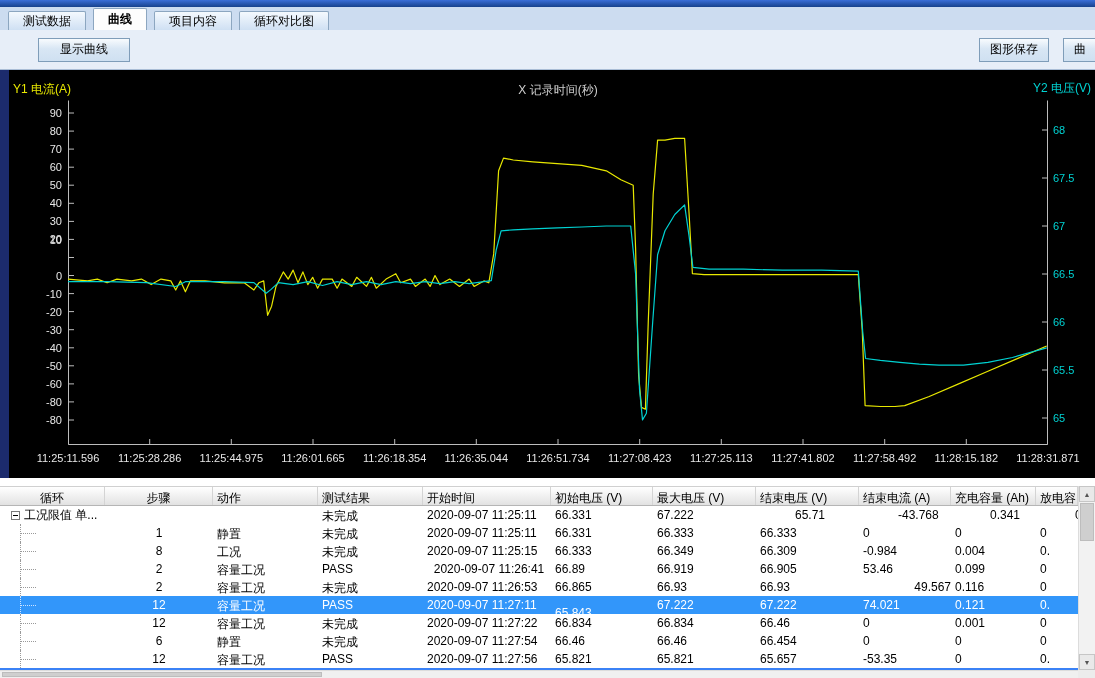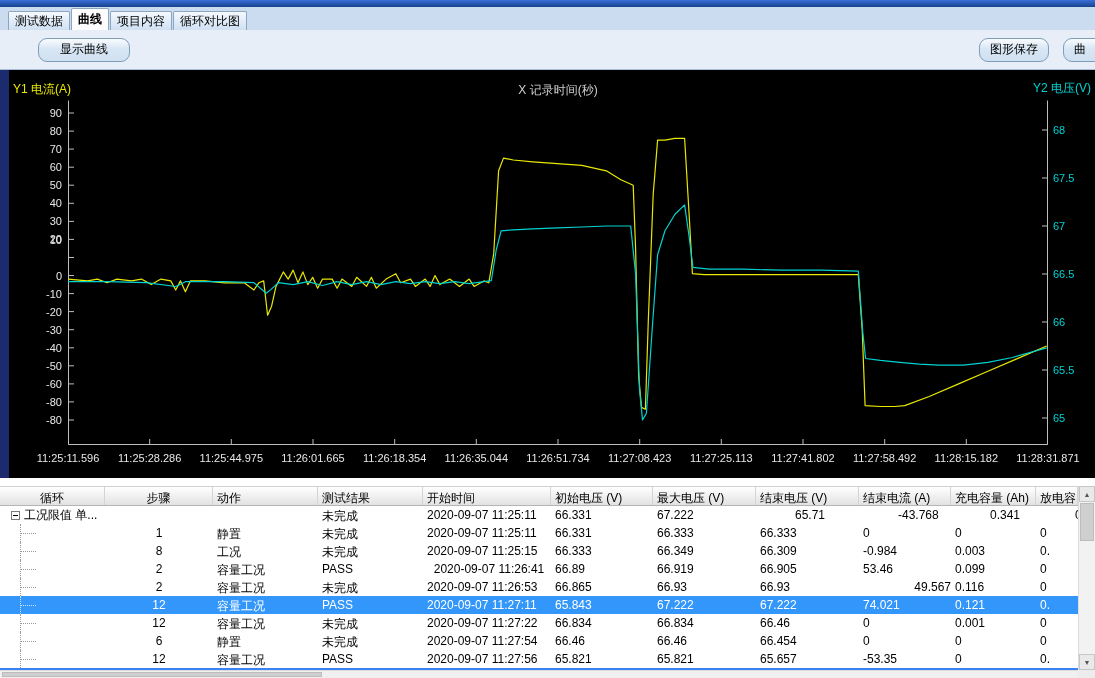--- a/index.html
+++ b/index.html
@@ -5,31 +5,31 @@
   * { margin:0; padding:0; box-sizing:border-box; }
   html,body { width:1095px; height:678px; overflow:hidden; background:#fff;
               font-family:"Liberation Sans","DejaVu Sans",sans-serif; }
   .app { position:relative; width:1095px; height:678px; }
 
   
   .titlebar { height:7px; background:linear-gradient(#3a6fd8,#16418c); }
 
   
   .tabstrip { height:23px; background:#ccdcf0; display:flex; align-items:flex-end; padding-left:8px; }
-  .tab { font-size:12px; color:#000; padding:0 6px; height:19px; line-height:19px;
+  .tab { font-size:12px; color:#000; padding:0 14px; height:19px; line-height:19px;
          background:linear-gradient(#f4f9fe,#cfe0f3); border:1px solid #8ca6c0; border-bottom:none;
-         border-radius:2px 2px 0 0; margin-right:1px; white-space:nowrap; cursor:default; }
+         border-radius:2px 2px 0 0; margin-right:7px; white-space:nowrap; cursor:default; }
   .tab.active { background:#fdfdfd; height:22px; line-height:21px; font-weight:bold; }
 
   
   .toolbar { height:40px; background:#e7eef8; border-bottom:1px solid #aabdd6;
              display:flex; align-items:center; padding:0 10px; }
   .btn { height:24px; min-width:66px; padding:0 10px; font-size:12px; color:#000;
          background:linear-gradient(#f8fbfe,#d8e6f4 45%,#cfe0f1); border:1px solid #7f9db9;
-         border-radius:9px; cursor:default; white-space:nowrap; }
+         border-radius:0; cursor:default; white-space:nowrap; }
   .btn-show { margin-left:28px; min-width:92px; }
   .toolbar-right { margin-left:auto; display:flex; gap:14px; }
   .btn-clipped { min-width:60px; margin-right:-38px; text-align:left; padding-left:10px; }
 
   
   .chart-region { position:relative; height:408px; background:#000; overflow:hidden; }
   .left-strip { position:absolute; left:0; top:0; width:9px; height:100%; background:#1c2b6d; }
   .axis-title { position:absolute; font-size:12px; white-space:nowrap; }
   .axis-title.y1 { left:13px; top:11px; color:#e8e800; }
   .axis-title.xt { left:68px; width:980px; text-align:center; top:12px; color:#cfcfcf; }
@@ -205,21 +205,21 @@
             <span class="treestub"></span>
           </div>
           <div class="cell c1" style="width: 108px;">8</div>
           <div class="cell c2" style="width: 105px;">工况</div>
           <div class="cell c3" style="width: 105px;">未完成</div>
           <div class="cell c4" style="width: 128px;">2020-09-07 11:25:15</div>
           <div class="cell c5" style="width: 102px;">66.333</div>
           <div class="cell c6" style="width: 103px;">66.349</div>
           <div class="cell c7" style="width: 103px;">66.309</div>
           <div class="cell c8" style="width: 92px;">-0.984</div>
-          <div class="cell c9" style="width: 85px;">0.003</div>
+          <div class="cell c9" style="width: 85px;">0.004</div>
           <div class="cell c10" style="width: 42px;">0.</div>
         </div>
         <div class="grow">
           <div class="cell c0 treecell" style="width: 105px;">
             <span class="treeline"></span>
             <span class="treestub"></span>
           </div>
           <div class="cell c1" style="width: 108px;">2</div>
           <div class="cell c2" style="width: 105px;">容量工况</div>
           <div class="cell c3" style="width: 105px;">PASS</div>
@@ -249,21 +249,21 @@
         </div>
         <div class="grow selected">
           <div class="cell c0 treecell" style="width: 105px;">
             <span class="treeline"></span>
             <span class="treestub"></span>
           </div>
           <div class="cell c1" style="width: 108px;">12</div>
           <div class="cell c2" style="width: 105px;">容量工况</div>
           <div class="cell c3" style="width: 105px;">PASS</div>
           <div class="cell c4" style="width: 128px;">2020-09-07 11:27:11</div>
-          <div class="cell c5" style="width: 102px;">65.843</div>
+          <div class="cell c5" style="width: 102px; margin-top: 8px;">65.843</div>
           <div class="cell c6" style="width: 103px;">67.222</div>
           <div class="cell c7" style="width: 103px;">67.222</div>
           <div class="cell c8" style="width: 92px;">74.021</div>
           <div class="cell c9" style="width: 85px;">0.121</div>
           <div class="cell c10" style="width: 42px;">0.</div>
         </div>
         <div class="grow">
           <div class="cell c0 treecell" style="width: 105px;">
             <span class="treeline"></span>
             <span class="treestub"></span>

